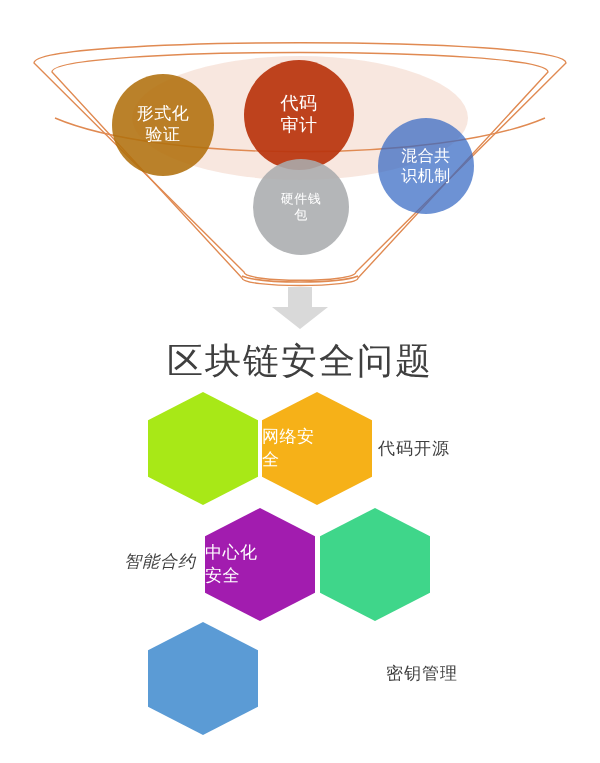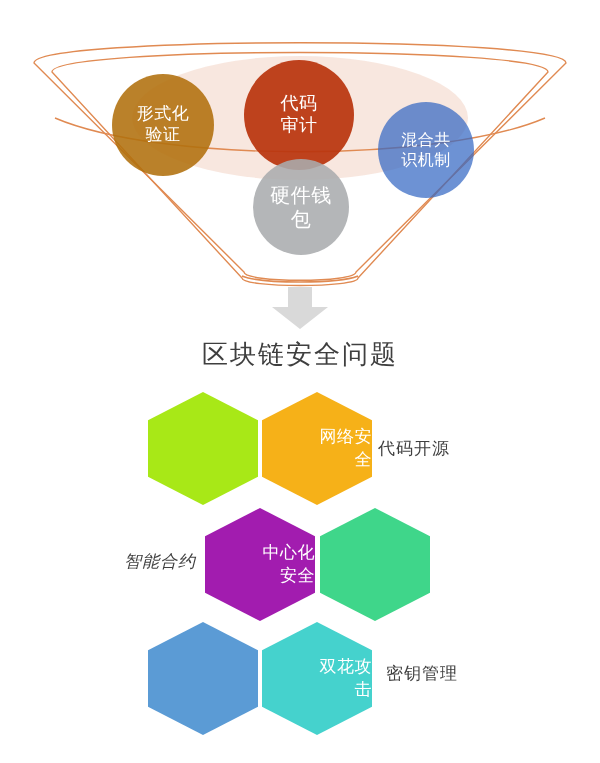--- a/index.html
+++ b/index.html
@@ -52,68 +52,68 @@
     left: 112px; top: 74px; width: 102px; height: 102px;
     background: rgba(176, 112, 12, 0.88);
     font-size: 17px;
   }
   #bubble-code-audit {
     left: 244px; top: 60px; width: 110px; height: 110px;
     background: rgba(185, 53, 14, 0.93);
     font-size: 18px;
   }
   #bubble-hybrid-consensus {
-    left: 378px; top: 102px; width: 96px; height: 96px;
+    left: 378px; top: 118px; width: 96px; height: 96px;
     background: rgba(52, 104, 196, 0.72);
     font-size: 16px;
   }
   #bubble-hardware-wallet {
     left: 253px; top: 159px; width: 96px; height: 96px;
     background: rgba(170, 172, 174, 0.88);
-    font-size: 20px;
+    font-size: 13px;
   }
 
   
   #down-arrow {
     position: absolute;
     left: 268px;
     top: 287px;
     width: 64px;
     height: 42px;
   }
 
   
   #page-title {
     position: absolute;
     left: 0;
     top: 337px;
     width: 600px;
     text-align: center;
-    font-size: 26px;
+    font-size: 36px;
     color: #3f3f3f;
     letter-spacing: 2px;
     font-family: "DejaVu Sans", "Liberation Sans", sans-serif;
   }
 
   
   #hex-section {
     position: absolute;
     left: 0;
     top: 380px;
     width: 600px;
     height: 383px;
   }
   .hex {
     position: absolute;
     width: 110px;
     height: 113px;
     clip-path: polygon(50% 0%, 100% 25%, 100% 75%, 50% 100%, 0% 75%, 0% 25%);
     display: flex;
     flex-direction: column;
-    align-items: flex-end;
+    align-items: flex-start;
     justify-content: center;
     color: #ffffff;
     text-align: center;
     font-size: 17px;
     line-height: 1.35;
     letter-spacing: 0.5px;
   }
   .hex span { display: block; white-space: nowrap; }
 
   #hex-green-yellow { left: 148px; top: 12px; }
@@ -199,23 +199,19 @@
 
     <div class="hex" id="hex-centralization-security" style="background: #a21caf;">
       <span>中心化</span>
       <span>安全</span>
     </div>
 
     <div class="hex" id="hex-teal" style="background: rgb(63, 214, 138);"></div>
 
     <div class="hex" id="hex-blue" style="background: rgb(91, 155, 213);"></div>
 
-    <div class="hex" id="hex-double-spend" style="background: rgb(69, 210, 205);">
-      <span>双花攻</span>
-      <span>击</span>
-    </div>
   </div>
 
   <div class="side-label" id="label-open-source">代码开源</div>
   <div class="side-label" id="label-smart-contract">智能合约</div>
   <div class="side-label" id="label-key-management">密钥管理</div>
 
 </div>
 
 </body></html>

